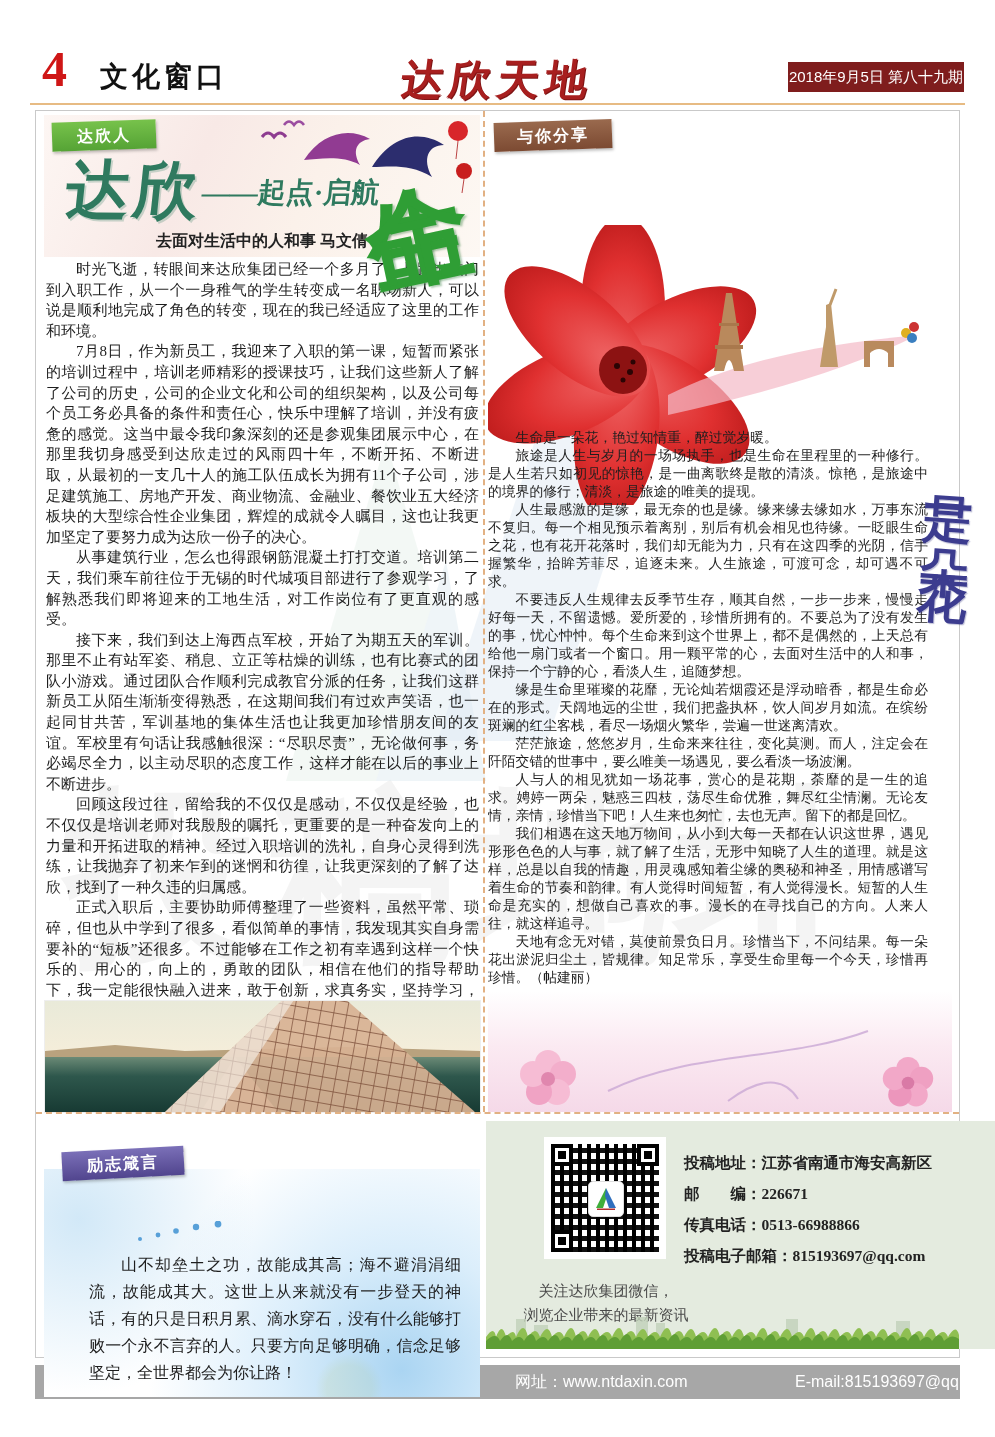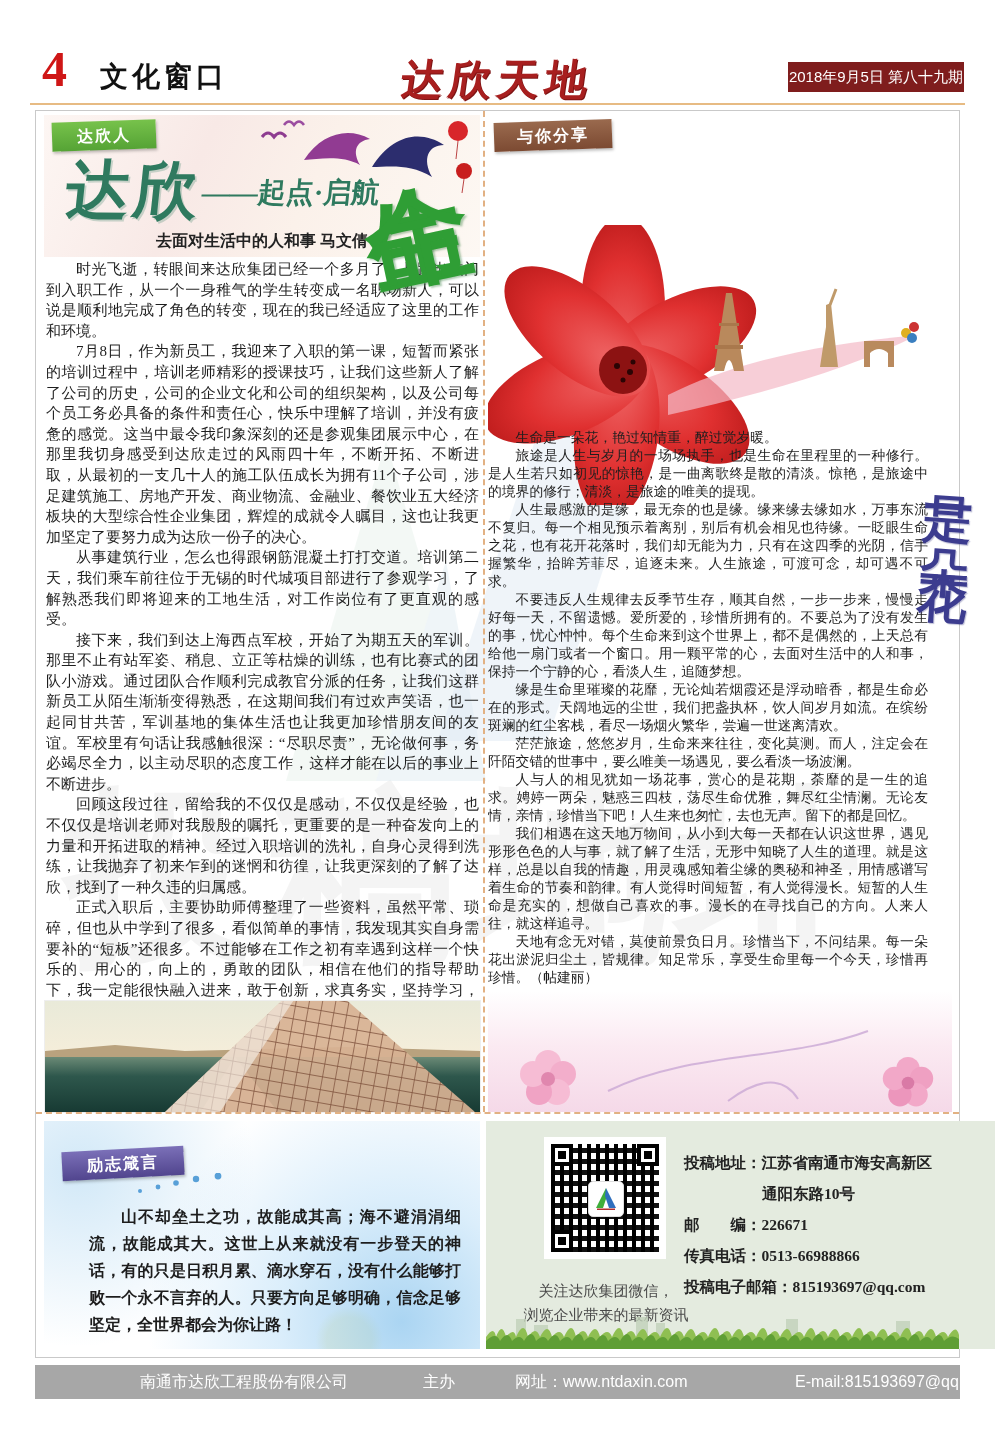--- a/index.html
+++ b/index.html
@@ -51,24 +51,24 @@
   .r-title-bottom{position:absolute;left:880px;top:345px;font-size:50px;font-weight:bold;color:#3c3c8f;
                writing-mode:vertical-rl;text-orientation:upright;letter-spacing:26px;transform:rotate(4deg);
                z-index:4;text-shadow:1px 1px 1px rgba(40,40,120,.3);}
   .r-body{position:absolute;left:452px;top:318px;width:440px;height:660px;overflow:hidden;z-index:2;
           font-size:13.8px;line-height:18px;text-align:justify;}
   .r-flowers{position:absolute;left:452px;top:880px;width:464px;height:121px;z-index:1;
              background:linear-gradient(180deg,rgba(253,246,249,0) 0%,#fbeaf2 45%,#f5d9e8 100%);}
   .r-bg-band{position:absolute;left:455px;top:300px;width:110px;height:330px;background:#dfe9f3;opacity:.5;
              transform:skewX(-18deg);z-index:1;}
   
-  .motto-box{position:absolute;left:8px;top:1010px;width:436px;height:228px;z-index:2;overflow:hidden;background:
+  .motto-box{position:absolute;left:8px;top:1058px;width:436px;height:228px;z-index:2;overflow:hidden;background:
       radial-gradient(circle at 82% 88%,rgba(125,190,235,.65) 0%,rgba(160,210,245,.38) 30%,rgba(255,255,255,0) 62%),
       radial-gradient(circle at 8% 22%,rgba(165,210,240,.5) 0%,rgba(255,255,255,0) 40%),
-      radial-gradient(circle at 70% 96%,#fdf8d8 0%,#fdf8d8 6%,rgba(255,255,255,0) 9%),#fff; font-weight: bold;}
+      radial-gradient(circle at 70% 96%,#fdf8d8 0%,#fdf8d8 6%,rgba(255,255,255,0) 9%),#fff;}
   .motto-text{position:absolute;left:45px;top:82px;width:372px;font-size:16px;line-height:27px;
               text-align:justify;text-indent:2em;color:#1d1d1d;}
   .dots{position:absolute;left:90px;top:52px;width:90px;height:20px;z-index:3;}
   .contact-box{position:absolute;left:450px;top:1010px;width:529px;height:228px;background:#e4ebdf;z-index:2;overflow:hidden;}
   .qr{position:absolute;left:58px;top:16px;width:122px;height:122px;background:#fff;padding:7px;box-sizing:border-box;}
   .qr-inner{position:relative;width:100%;height:100%;
     background:repeating-linear-gradient(90deg,#000 0 4px,transparent 4px 9px),
                repeating-linear-gradient(0deg,#111 0 5px,#fff 5px 11px);}
   .finder{position:absolute;width:22px;height:22px;border:4px solid #000;background:#fff;box-sizing:border-box;}
   .finder::after{content:"";position:absolute;left:3px;top:3px;width:8px;height:8px;background:#000;}
@@ -278,21 +278,20 @@
             <svg width="24" height="22" viewBox="0 0 24 22">
               <polygon points="12,0 2,20 9,20 13,8" fill="#3fae3c"></polygon>
               <polygon points="12,0 22,20 15,20 11,8" fill="#2f6fbe"></polygon>
               <rect x="3" y="20.5" width="18" height="1.5" fill="#b03030"></rect>
             </svg>
           </div>
         </div>
       </div>
       <div class="contact-rows">
         <div><span>投稿地址：</span><span>江苏省南通市海安高新区</span></div>
-        <div class="ind">通阳东路10号</div>
         <div><span>邮　　编：</span><span>226671</span></div>
         <div><span>传真电话：</span><span>0513-66988866</span></div>
         <div><span>投稿电子邮箱：</span><span>815193697@qq.com</span></div>
       </div>
       <div class="qr-caption">
         <div>关注达欣集团微信，</div>
         <div>浏览企业带来的最新资讯</div>
       </div>
       <svg class="grass" width="473" height="38" preserveAspectRatio="none">
         <g fill="#c2d2ba" opacity="0.8">

